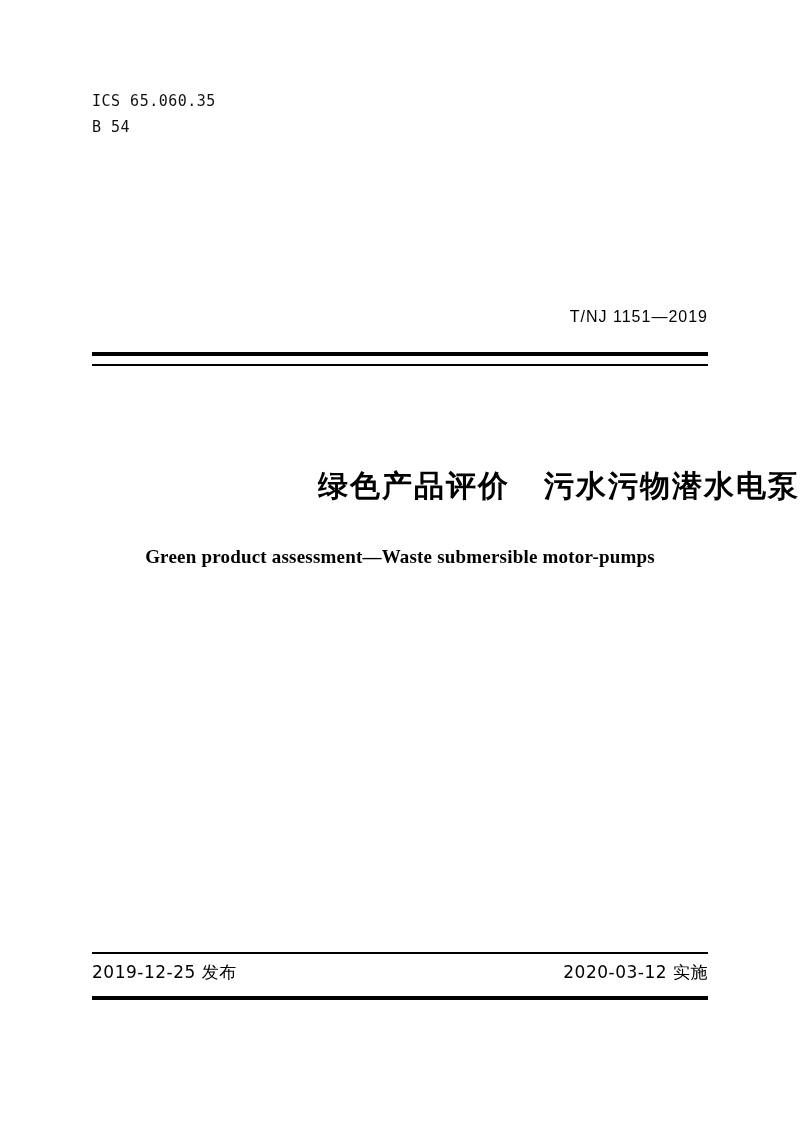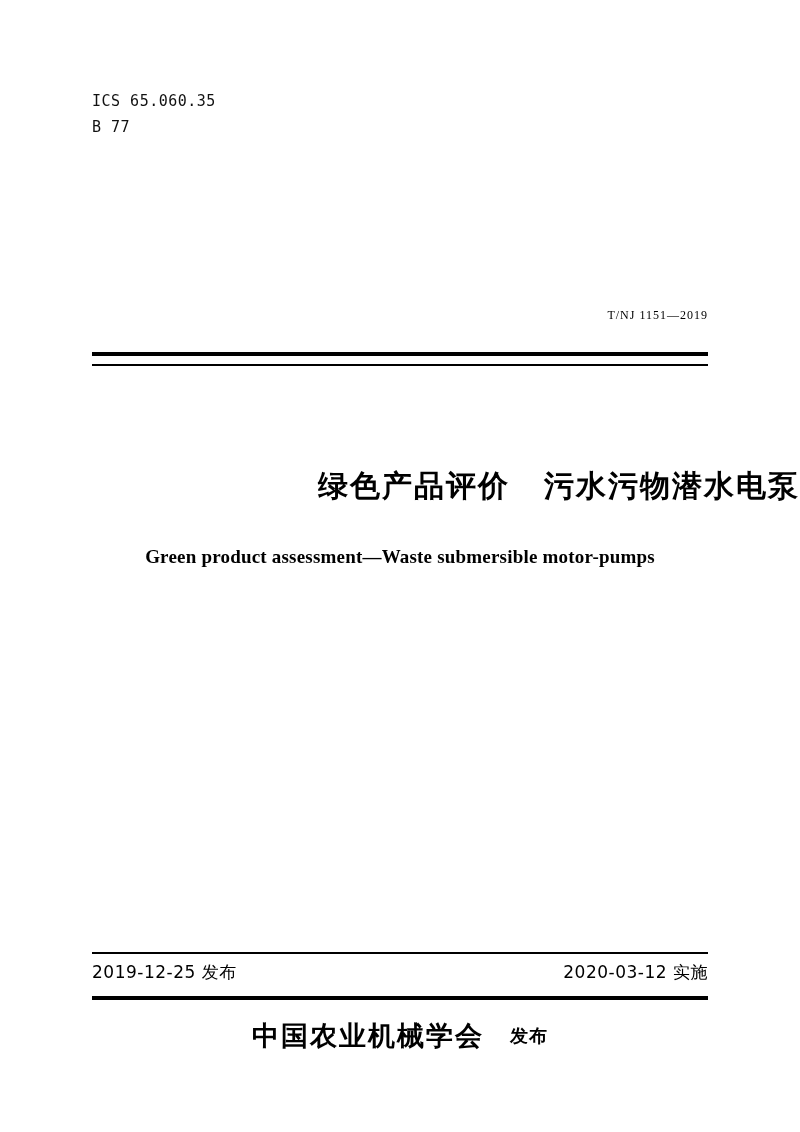--- a/index.html
+++ b/index.html
@@ -45,22 +45,22 @@
     text-indent: 44px;
     color: #000;
     line-height: 1.15;
   }
 
   
   .std-number {
     position: absolute;
     right: 92px;
     top: 308px;
-    font-family: Liberation Serif, serif;
-    font-size: 12px;
+    font-family: Liberation Sans, sans-serif;
+    font-size: 16px;
     letter-spacing: 1px;
     color: #000;
   }
 
   
   .rule-thick {
     position: absolute;
     left: 92px;
     right: 92px;
     top: 352px;
@@ -161,21 +161,21 @@
     top: -3px;
   }
 </style>
 </head>
 <body>
 
 <div class="page">
 
   <div class="ics-block">
     <div class="ics-line">ICS 65.060.35</div>
-    <div class="ics-line">B 77</div>
+    <div class="ics-line">B 54</div>
   </div>
 
 
   <div class="std-number">T/NJ 1151—2019</div>
 
   <div class="rule-thick"></div>
   <div class="rule-thin"></div>
 
   <div class="cn-title">
     <span>绿色产品评价</span><span class="gap"></span><span>污水污物潜水电泵</span>
@@ -185,17 +185,14 @@
 
   <div class="footer-rule-top"></div>
 
   <div class="date-row">
     <span class="date-left">2019-12-25 发布</span>
     <span class="date-right">2020-03-12 实施</span>
   </div>
 
   <div class="footer-rule-bottom"></div>
 
-  <div class="publisher">
-    <span class="org">中国农业机械学会</span><span class="verb">发布</span>
-  </div>
 
 </div>
 
 </body></html>

